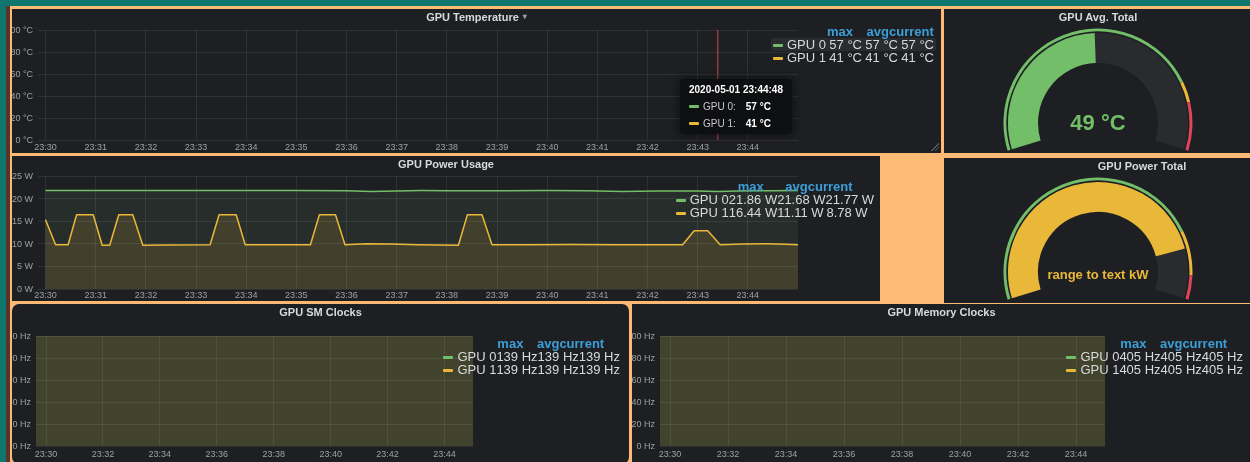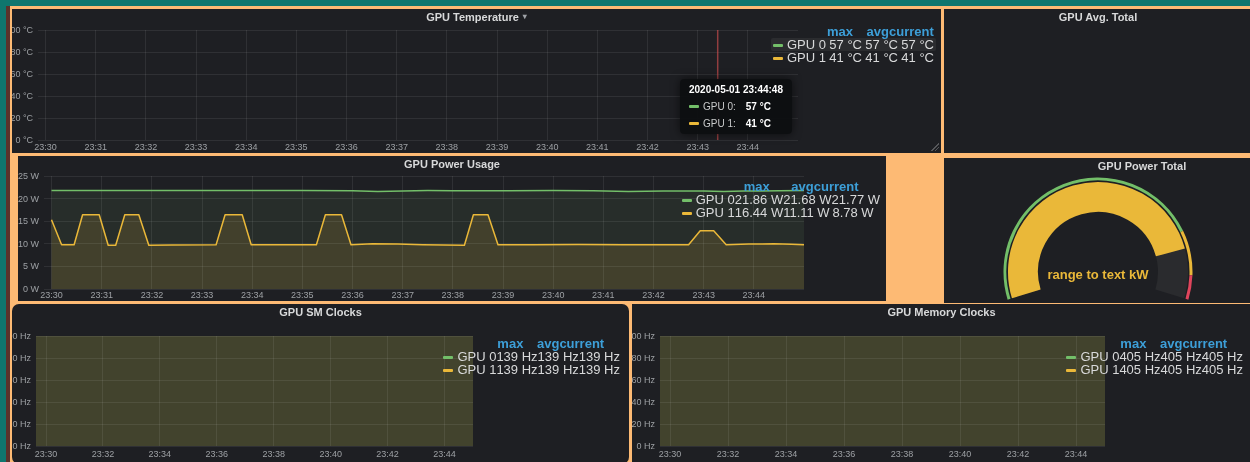--- a/index.html
+++ b/index.html
@@ -1,21 +1,21 @@
 <!DOCTYPE html>
 <html><head>
 <meta charset="utf-8">
 <style>
   html,body{margin:0;padding:0;background:#ffffff;font-family:"Liberation Sans",sans-serif;}
   .frame{position:relative;width:1248px;height:460px;border:6px solid #0f766e;background:#fdba74;overflow:hidden;}
   .accent-strip{position:absolute;left:0;top:0;width:4px;height:460px;background:#5a332c;}
   .panel{position:absolute;background:#1e1f23;}
   #p-temp{left:6px;top:3px;width:929px;height:144px;}
   #p-gauge-temp{left:938px;top:3px;width:308px;height:144px;}
-  #p-power{left:12px;top:150px;width:868px;height:145px;}
+  #p-power{left:6px;top:150px;width:868px;height:145px;}
   #p-gauge-power{left:938px;top:152px;width:308px;height:145px;padding-left:44px;}
   #p-sm{left:6px;top:298px;width:617px;height:160px;border-radius:7px;}
   #p-mem{left:626px;top:298px;width:619px;height:203px;}
   .ptitle{height:15px;display:flex;align-items:center;justify-content:center;color:#d8d9da;font-size:11px;font-weight:700;cursor:pointer;}
   .caret{font-size:8px;color:#9fa2a7;margin-left:4px;}
   .chart{position:absolute;}
   #c-temp{left:0;top:15px;width:796px;height:129px;}
   #c-power{left:0;top:14px;width:796px;height:131px;}
   #c-sm{left:0;top:16px;width:476px;height:140px;}
   #c-mem{left:0;top:16px;width:480px;height:140px;}
@@ -129,20 +129,28 @@
           <span class="tt-v">41 °C</span>
         </div>
       </div>
     <div class="resize"></div>
   </div>
 
   <div class="panel" id="p-gauge-temp">
     <div class="ptitle">
       <span>GPU Avg. Total</span>
     </div>
+    <div class="gaugebox"><svg width="300" height="130" xmlns="http://www.w3.org/2000/svg">
+          <path d="M 78.28 121.93 A 75 75 0 1 1 221.72 121.93" fill="none" stroke="#2a2b2e" stroke-width="30" stroke-linecap="butt"></path>
+          <path d="M 78.28 121.93 A 75 75 0 0 1 147.20 25.05" fill="none" stroke="#73bf69" stroke-width="30" stroke-linecap="butt"></path>
+          <path d="M 61.06 127.19 A 93 93 0 0 1 233.73 59.52" fill="none" stroke="#73bf69" stroke-width="3" stroke-linecap="butt"></path>
+          <path d="M 233.73 59.52 A 93 93 0 0 1 240.63 79.14" fill="none" stroke="#eab839" stroke-width="3" stroke-linecap="butt"></path>
+          <path d="M 240.63 79.14 A 93 93 0 0 1 238.94 127.19" fill="none" stroke="#e0455c" stroke-width="3" stroke-linecap="butt"></path>
+          <text x="150" y="107" text-anchor="middle" font-size="22" font-weight="700" fill="#73bf69" font-family="Liberation Sans, sans-serif">49 °C</text>
+        </svg></div>
   </div>
 
   <div class="panel" id="p-power">
     <div class="ptitle">
       <span>GPU Power Usage</span>
     </div>
     <div class="chart" id="c-power"><svg width="796" height="131" xmlns="http://www.w3.org/2000/svg">
           <path d="M 33.524752475247524 119 L 33.5 20.5 L 83.7 20.6 L 133.9 20.5 L 184.0 20.5 L 234.2 20.6 L 284.3 20.5 L 334.5 20.8 L 359.6 21.4 L 384.7 20.9 L 409.8 20.6 L 434.8 20.8 L 485.0 20.7 L 535.2 20.6 L 575.3 20.8 L 610.4 21.4 L 645.5 21.0 L 685.7 20.9 L 705.7 21.5 L 725.8 21.0 L 760.9 20.8 L 786.0 20.6 L 786.0 119 Z" fill="rgba(126,178,109,0.10)" stroke="none"></path>
           <path d="M 33.524752475247524 119 L 33.5 49.8 L 43.6 74.7 L 56.1 74.7 L 64.6 44.7 L 81.2 44.7 L 90.2 75.2 L 97.7 75.2 L 106.8 44.7 L 120.8 44.7 L 130.8 75.2 L 153.9 74.9 L 198.1 74.7 L 207.1 44.7 L 224.2 44.7 L 233.2 74.7 L 264.3 74.7 L 298.4 74.7 L 307.4 44.7 L 323.5 44.7 L 333.0 74.7 L 354.6 73.8 L 379.7 74.0 L 404.7 74.7 L 446.4 75.2 L 455.4 44.7 L 470.0 44.7 L 480.0 74.7 L 515.1 74.7 L 560.3 74.6 L 605.4 74.7 L 670.6 74.8 L 682.2 60.7 L 695.7 60.7 L 708.2 74.7 L 730.8 74.0 L 755.9 73.8 L 773.5 74.3 L 786.0 74.7 L 786.0 119 Z" fill="rgba(234,184,57,0.14)" stroke="none"></path>
           <line x1="26" y1="119.0" x2="786" y2="119.0" stroke="rgba(255,255,255,0.08)" stroke-width="1" shape-rendering="crispEdges"></line>

